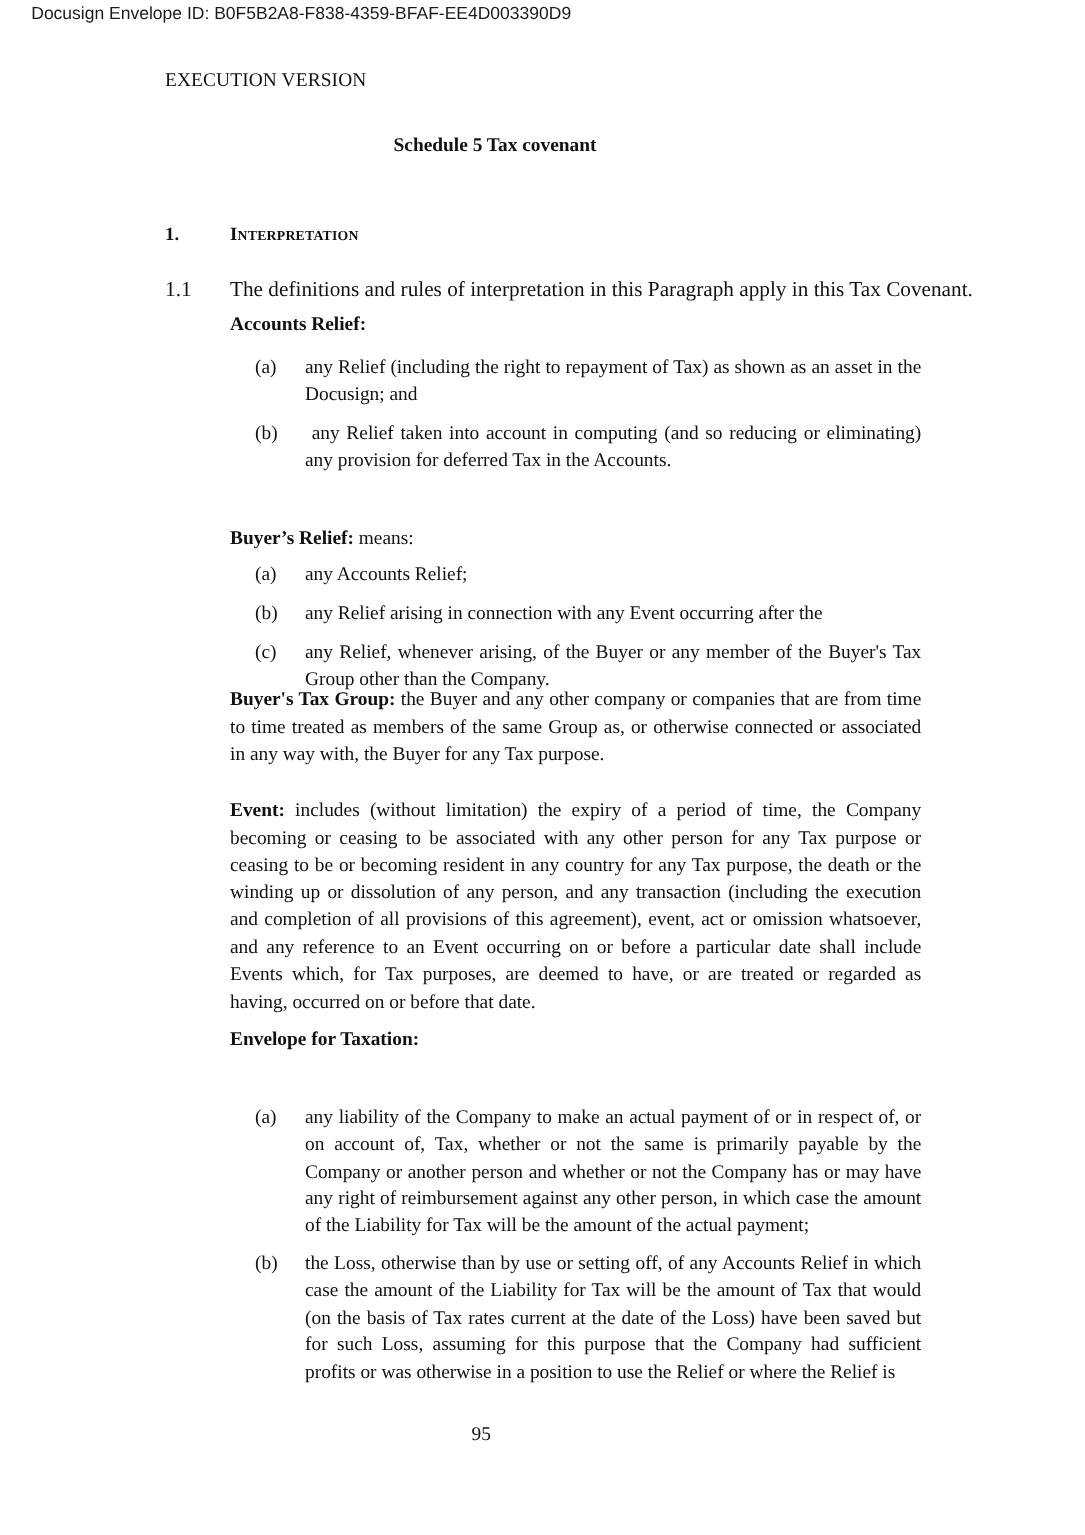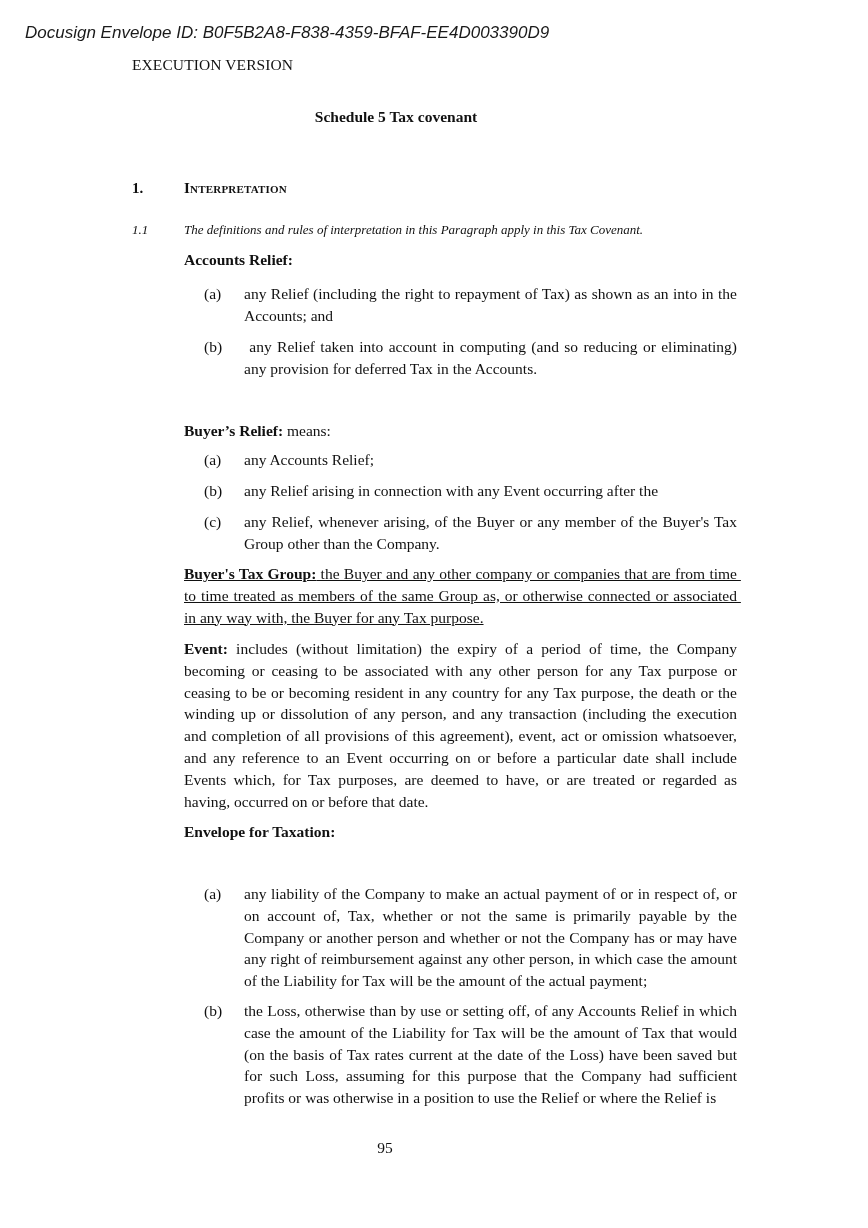--- a/index.html
+++ b/index.html
@@ -2,42 +2,41 @@
 <html><head>
   <meta charset="utf-8">
   <style>
     html, body { margin: 0; padding: 0; background: #ffffff; }
     body {
       width: 868px; height: 1228px; position: relative; overflow: hidden;
       font-family: "Liberation Serif", "DejaVu Serif", serif;
       color: #111111;
     }
     .envelope {
-      position: absolute; left: 25px; top: 23px;
+      position: absolute; left: 25px; top: 2px;
       font-family: "Liberation Sans", "DejaVu Sans", sans-serif;
-      font-size: 17px; color: #1a1a1a; font-style: italic;
+      font-size: 14px; color: #1a1a1a;
     }
     .exec-version {
       position: absolute; left: 132px; top: 56px;
       font-size: 15.5px; letter-spacing: 0.1px;
     }
     .schedule-title {
       position: absolute; left: 0; width: 792px; top: 108px; text-align: center;
       font-size: 15.5px; font-weight: bold; padding-left: 0;
     }
     .schedule-title span { position: relative; left: 0; }
     .section-head {
       position: absolute; left: 132px; top: 180px; font-size: 15px; font-weight: bold;
     }
     .section-head .num { display: inline-block; width: 52px; }
     .section-head .title { font-variant: small-caps; letter-spacing: 0.2px; }
     .para-1-1 {
-      position: absolute; left: 132px; top: 222px; font-size: 13px; width: 620px;
+      position: absolute; left: 132px; top: 222px; font-size: 17px; width: 620px;
       white-space: nowrap;
-      font-style: italic;
     }
     .para-1-1 .num { display: inline-block; width: 52px; }
     .body {
       position: absolute; left: 184px; width: 553px;
       font-size: 15.5px; line-height: 21.8px;
     }
     .term { font-weight: bold; }
     .justify { text-align: justify; }
     .sub {
       position: absolute; left: 204px; width: 533px;
@@ -68,21 +67,21 @@
 
 <div class="para-1-1">
   <span class="num">1.1</span><span>The definitions and rules of interpretation in this Paragraph apply in this Tax Covenant.</span>
 </div>
 
 <div class="body" style="top:249px;">
   <span class="term">Accounts Relief:</span>
 </div>
 <div class="sub" style="top:283px;">
   <span class="label">(a)</span>
-  <div class="text">any Relief (including the right to repayment of Tax) as shown as an into in the Accounts; and</div>
+  <div class="text">any Relief (including the right to repayment of Tax) as shown as an asset in the Docusign; and</div>
 </div>
 <div class="sub" style="top:336px;">
   <span class="label">(b)</span>
   <div class="text" style="white-space:pre-wrap;"> any Relief taken into account in computing (and so reducing or eliminating) any provision for deferred Tax in the Accounts.</div>
 </div>
 
 <div class="body" style="top:420px;">
   <span class="term">Buyer’s Relief:</span><span style="white-space:pre;"> means:</span>
 </div>
 <div class="sub" style="top:449px;">
@@ -91,21 +90,21 @@
 </div>
 <div class="sub" style="top:480px;">
   <span class="label">(b)</span>
   <div class="text left">any Relief arising in connection with any Event occurring after the</div>
 </div>
 <div class="sub" style="top:511px;">
   <span class="label">(c)</span>
   <div class="text">any Relief, whenever arising, of the Buyer or any member of the Buyer's Tax Group other than the Company.</div>
 </div>
 
-<div class="body justify" style="top:563px;text-decoration:underline;">
+<div class="body justify" style="top:549px;">
   <span class="term">Buyer's Tax Group:</span><span style="white-space:pre-wrap;"> the Buyer and any other company or companies that are from time to time treated as members of the same Group as, or otherwise connected or associated in any way with, the Buyer for any Tax purpose.</span>
 </div>
 
 <div class="body justify" style="top:638px;">
   <span class="term">Event:</span><span style="white-space:pre-wrap;"> includes (without limitation) the expiry of a period of time, the Company becoming or ceasing to be associated with any other person for any Tax purpose or ceasing to be or becoming resident in any country for any Tax purpose, the death or the winding up or dissolution of any person, and any transaction (including the execution and completion of all provisions of this agreement), event, act or omission whatsoever, and any reference to an Event occurring on or before a particular date shall include Events which, for Tax purposes, are deemed to have, or are treated or regarded as having, occurred on or before that date.</span>
 </div>
 
 <div class="body" style="top:821px;">
   <span class="term">Envelope for Taxation:</span>
 </div>

